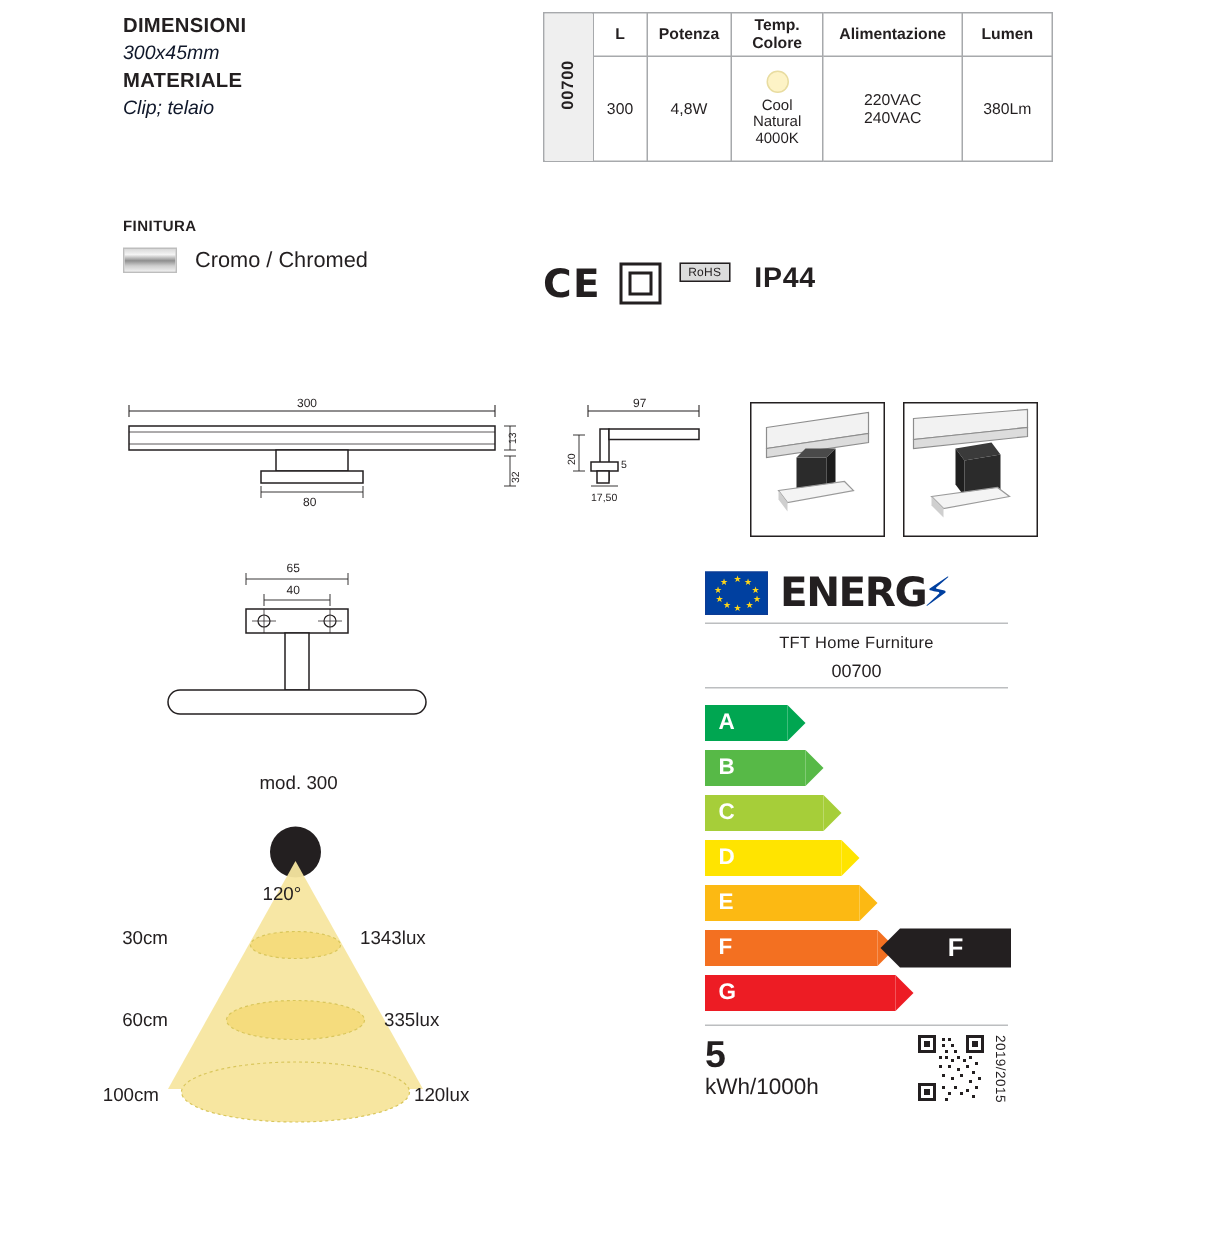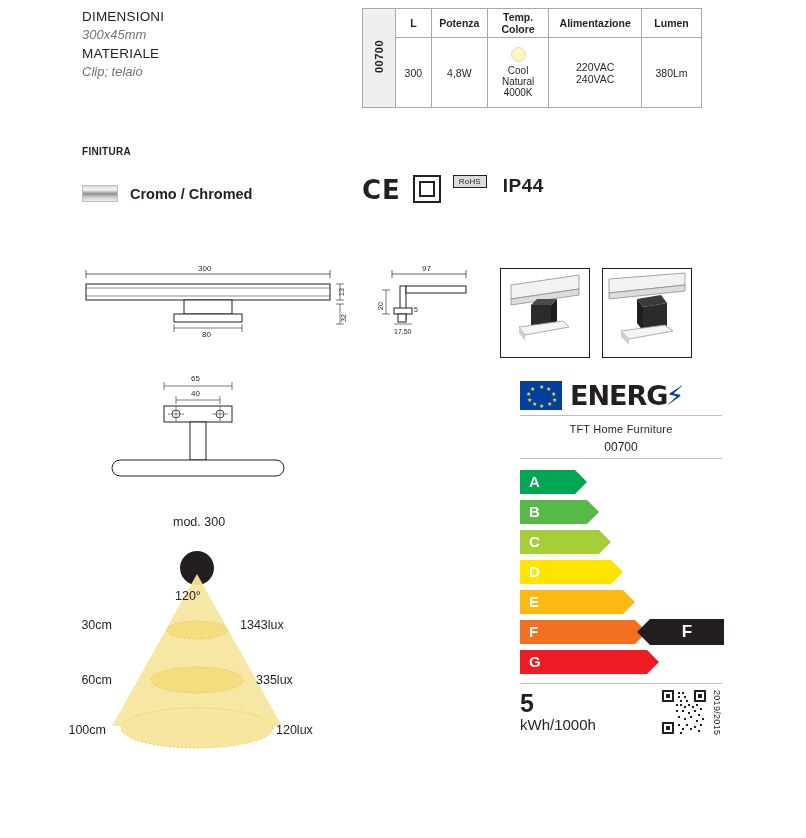--- a/index.html
+++ b/index.html
@@ -8,26 +8,26 @@
     background:#ffffff;
     font-family:"Liberation Sans", sans-serif;
     color:#231f20;
     position:relative;
     overflow:hidden;
   }
   .abs { position:absolute; }
 
   
   #spec { left:82px; top:8px; width:260px; }
-  .spec-label { font-size:13.5px; font-weight:normal; letter-spacing:.2px; line-height:18px; color:#231f20; }
-  .spec-value { font-size:13px; font-style:italic; color:#737373; line-height:18px; margin-bottom:1px; }
+  .spec-label { font-size:13.5px; font-weight:bold; letter-spacing:.2px; line-height:18px; color:#231f20; }
+  .spec-value { font-size:13px; font-style:italic; color:#0f172a; line-height:18px; margin-bottom:1px; }
 
   #finitura { left:82px; top:146px; width:260px; }
   .fin-title { font-size:10px; font-weight:bold; letter-spacing:.3px; }
-  .fin-row { display:flex; align-items:center; margin-top:28px;font-weight:bold; }
+  .fin-row { display:flex; align-items:center; margin-top:8px; }
   .swatch {
     width:34px; height:15px; margin-right:12px;
     background:linear-gradient(to bottom,#d9d9d9 0%,#f4f4f4 25%,#8f8f8f 52%,#cfcfcf 75%,#efefef 100%);
     border:1px solid #bdbdbd;
   }
   .fin-name { font-size:14.5px; color:#231f20; }
 
   
   #spec-table { left:362px; top:8px; width:340px; }
   table { border-collapse:collapse; width:340px; }
@@ -90,21 +90,21 @@
     border:1px solid #231f20; width:88px; height:88px; position:relative; overflow:hidden;
     background:#ffffff;
   }
   #photos { left:500px; top:268px; display:flex; gap:12px; }
 
   
   #beam { left:60px; top:512px; width:300px; height:300px; }
   .beam-label { font-size:12.5px; fill:#231f20; }
 
   
-  #energy { left:520px; top:380px; width:202px; }
+  #energy { left:470px; top:380px; width:202px; }
   .en-head {
     display:flex; align-items:center; gap:8px;
     border-bottom:1px solid #bcbec0; padding-bottom:4px;
   }
   .eu-flag {
     width:40px; height:27px; background:#0040a0; position:relative; flex:none;
     border:1px solid #0b3c96;
   }
   .star { position:absolute; color:#ffd617; font-size:6px; line-height:6px; }
   .energ {

